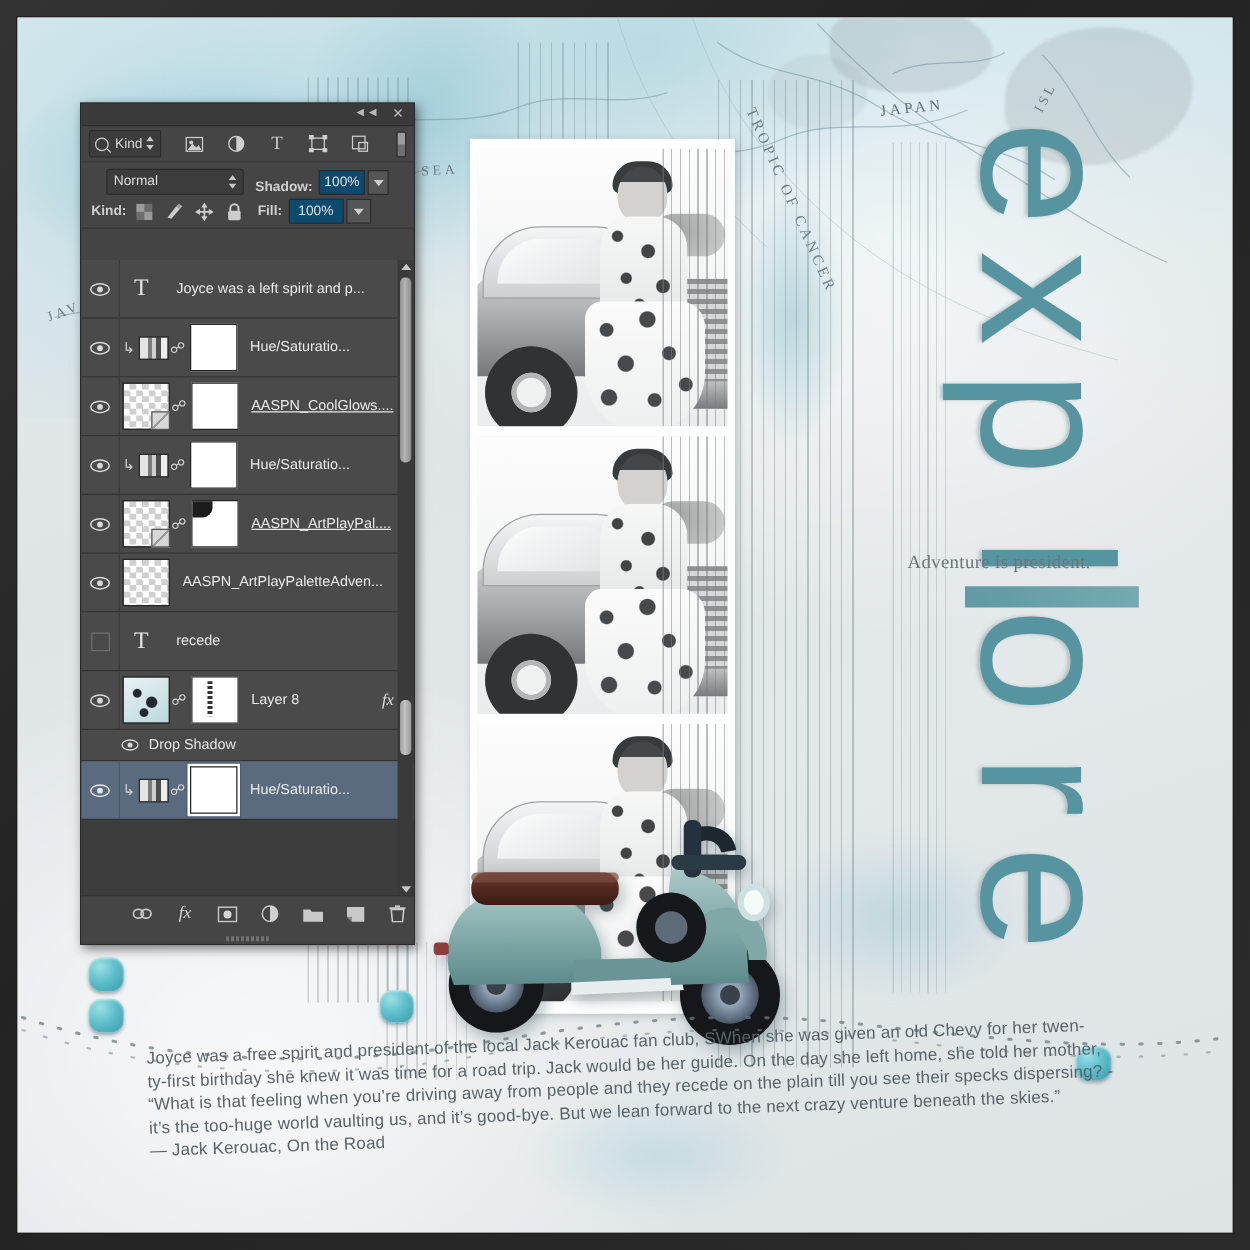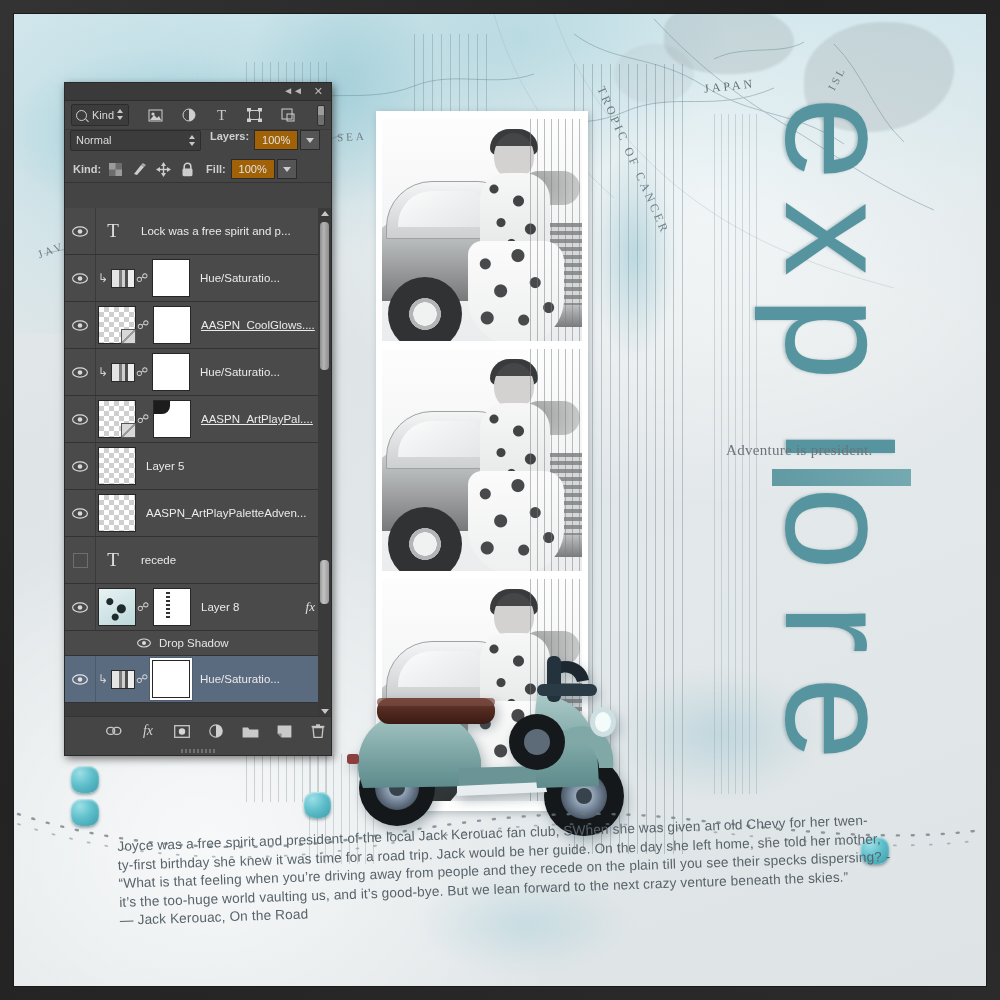--- a/index.html
+++ b/index.html
@@ -170,25 +170,25 @@
   .stepper{position:absolute;right:4px;top:4px;width:7px;height:12px;}
   .stepper b{display:block;width:0;height:0;border-left:3.5px solid transparent;border-right:3.5px solid transparent;}
   .stepper b.up{border-bottom:4px solid #c8c8c8;}
   .stepper b.dn{border-top:4px solid #c8c8c8;margin-top:3px;}
 
   .filt-ic{width:22px;height:20px;margin-left:3px;display:flex;align-items:center;justify-content:center;color:#c9c9c9;}
   .filt-ic svg{display:block;}
   .toggle-pill{width:11px;height:19px;margin-left:6px;border-radius:2px;
     background:linear-gradient(180deg,#9c9c9c 0 48%,#6f6f6f 48% 100%);border:1px solid #2f2f2f;}
 
-  .ps-blendrow{height:26px;background:#454545;display:flex;align-items:flex-start;padding:0 5px;}
+  .ps-blendrow{height:26px;background:#454545;display:flex;align-items:flex-end;padding:0 20px;}
   .blend-sel{width:124px;height:19px;background:#3c3c3c;border:1px solid #2c2c2c;border-radius:2px;
     line-height:19px;padding-left:5px;color:#dcdcdc;position:relative;font-size:11px;}
   .lbl{color:#cfcfcf;font-size:11px;margin-left:9px;font-weight:bold;}
-  .numbox{width:42px;height:18px;background:#a16207;border:1px solid #2b2b2b;
+  .numbox{width:42px;height:18px;background:#0c4a6e;border:1px solid #2b2b2b;
     color:#e2e2e2;font-size:11px;line-height:18px;text-align:center;margin-left:5px;}
   .numarrow{width:18px;height:18px;background:#555;border:1px solid #2b2b2b;margin-left:2px;
     display:flex;align-items:center;justify-content:center;}
   .numarrow::after{content:"";width:0;height:0;border-left:4px solid transparent;
     border-right:4px solid transparent;border-top:5px solid #ccc;}
 
   .ps-lockrow{height:26px;background:#454545;display:flex;align-items:center;padding:0 6px;
     border-bottom:1px solid #343434;}
   .lock-ic{width:20px;height:18px;margin-left:4px;display:flex;align-items:center;justify-content:center;color:#bcbcbc;}
 
@@ -228,21 +228,21 @@
     background:linear-gradient(90deg,#e4e4e4 0 30%,#7b7b7b 30% 45%,#cfcfcf 45% 60%,#4d4d4d 60% 75%,#ededed 75% 100%);
     border:1px solid #2a2a2a;}
   .linkic{width:14px;flex:0 0 auto;text-align:center;color:#d2d2d2;font-size:12px;}
   .lname{margin-left:10px;font-size:11.5px;color:#eaeaea;white-space:nowrap;overflow:hidden;}
   .lname.ul{text-decoration:underline;}
   .tIcon{width:36px;text-align:center;font-family:"Liberation Serif",serif;font-size:19px;color:#e2e2e2;}
   .fxmark{position:absolute;right:16px;font-family:"Liberation Serif",serif;font-style:italic;font-size:13px;color:#e0e0e0;}
 
   .subrow{height:24px;background:#4a4a4a;border-bottom:1px solid #333;display:flex;align-items:center;
     padding-left:44px;color:#e6e6e6;font-size:11.5px;}
-  .subrow.deep{padding-left:72px;}
+  .subrow.deep{padding-left:32px;}
   .subrow .seye{margin-right:8px;display:flex;}
 
   .vscroll{position:absolute;right:0;top:0;bottom:0;width:13px;background:#3a3a3a;}
   .vthumb{position:absolute;left:2px;width:9px;border-radius:4px;
     background:linear-gradient(90deg,#8d8d8d,#b4b4b4 40%,#8d8d8d);}
   .sarrow{position:absolute;left:3px;width:0;height:0;border-left:4px solid transparent;border-right:4px solid transparent;}
   .sarrow.up{top:3px;border-bottom:5px solid #c6c6c6;}
   .sarrow.dn{bottom:3px;border-top:5px solid #c6c6c6;}
 
   .ps-bottom{position:absolute;left:0;right:0;bottom:0;height:38px;background:#454545;
@@ -504,21 +504,21 @@
     </div>
 
     <div class="ps-blendrow">
       <div class="blend-sel">
         <span>Normal</span>
         <span class="stepper">
             <b class="up"></b>
             <b class="dn"></b>
           </span>
       </div>
-      <span class="lbl">Layers:</span>
+      <span class="lbl">Shadow:</span>
       <div class="numbox">100%</div>
       <div class="numarrow"></div>
     </div>
 
     <div class="ps-lockrow">
       <span class="lbl" style="margin-left:2px;">Kind:</span>
       <div class="lock-ic">
         <svg width="13" height="13">
             <rect width="13" height="13" fill="#6d6d6d"></rect>
         <rect width="6.5" height="6.5" fill="#9b9b9b"></rect>
@@ -553,21 +553,21 @@
 
       <div class="lrow">
         <div class="eye">
           <svg width="16" height="11">
               <ellipse cx="8" cy="5.5" rx="7.4" ry="4.6" fill="none" stroke="#d9d9d9" stroke-width="1.2"></ellipse>
               <circle cx="8" cy="5.5" r="2.3" fill="#d9d9d9"></circle>
             </svg>
         </div>
           <div class="sep"></div>
         <div class="tIcon">T</div>
-        <div class="lname">Lock was a free spirit and p...</div>
+        <div class="lname">Joyce was a left spirit and p...</div>
       </div>
 
       <div class="lrow">
         <div class="eye">
           <svg width="16" height="11">
               <ellipse cx="8" cy="5.5" rx="7.4" ry="4.6" fill="none" stroke="#d9d9d9" stroke-width="1.2"></ellipse>
               <circle cx="8" cy="5.5" r="2.3" fill="#d9d9d9"></circle>
             </svg>
         </div>
           <div class="sep"></div>
@@ -618,31 +618,20 @@
         </div>
           <div class="sep"></div>
         <div class="thumb">
             <span class="corner"></span>
           </div>
         <div class="linkic">☍</div>
         <div class="thumb mask-blk"></div>
         <div class="lname ul">AASPN_ArtPlayPal....</div>
       </div>
 
-      <div class="lrow">
-        <div class="eye">
-          <svg width="16" height="11">
-              <ellipse cx="8" cy="5.5" rx="7.4" ry="4.6" fill="none" stroke="#d9d9d9" stroke-width="1.2"></ellipse>
-              <circle cx="8" cy="5.5" r="2.3" fill="#d9d9d9"></circle>
-            </svg>
-        </div>
-          <div class="sep"></div>
-        <div class="thumb"></div>
-        <div class="lname">Layer 5</div>
-      </div>
 
       <div class="lrow">
         <div class="eye">
           <svg width="16" height="11">
               <ellipse cx="8" cy="5.5" rx="7.4" ry="4.6" fill="none" stroke="#d9d9d9" stroke-width="1.2"></ellipse>
               <circle cx="8" cy="5.5" r="2.3" fill="#d9d9d9"></circle>
             </svg>
         </div>
           <div class="sep"></div>
         <div class="thumb"></div>

